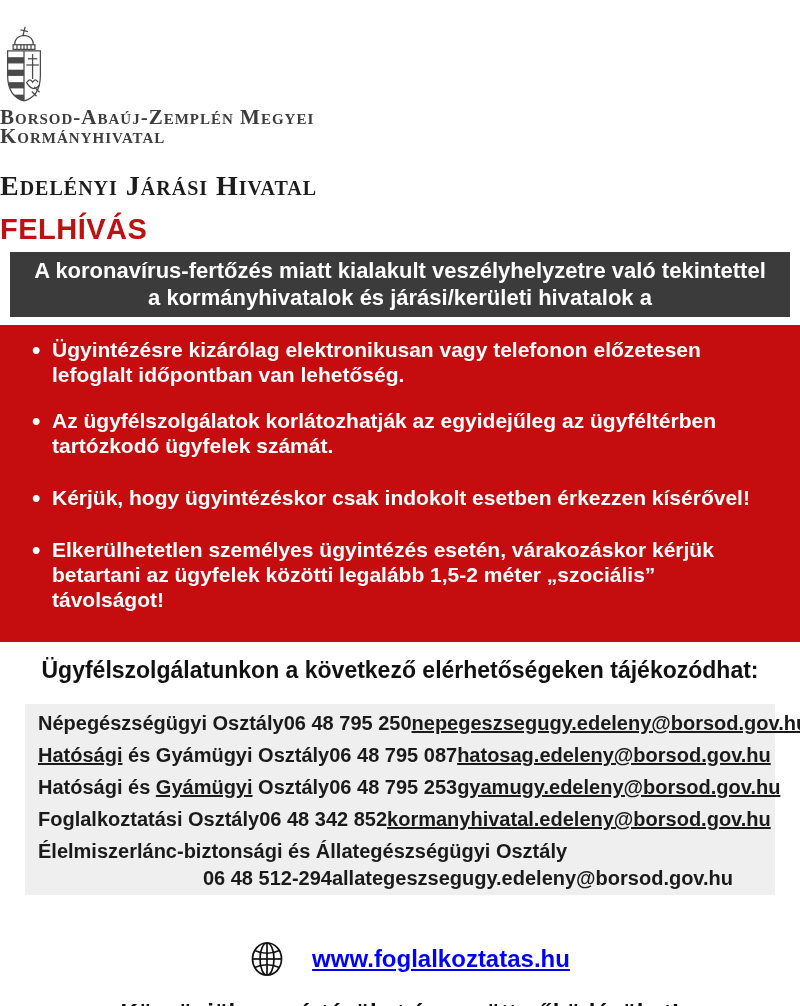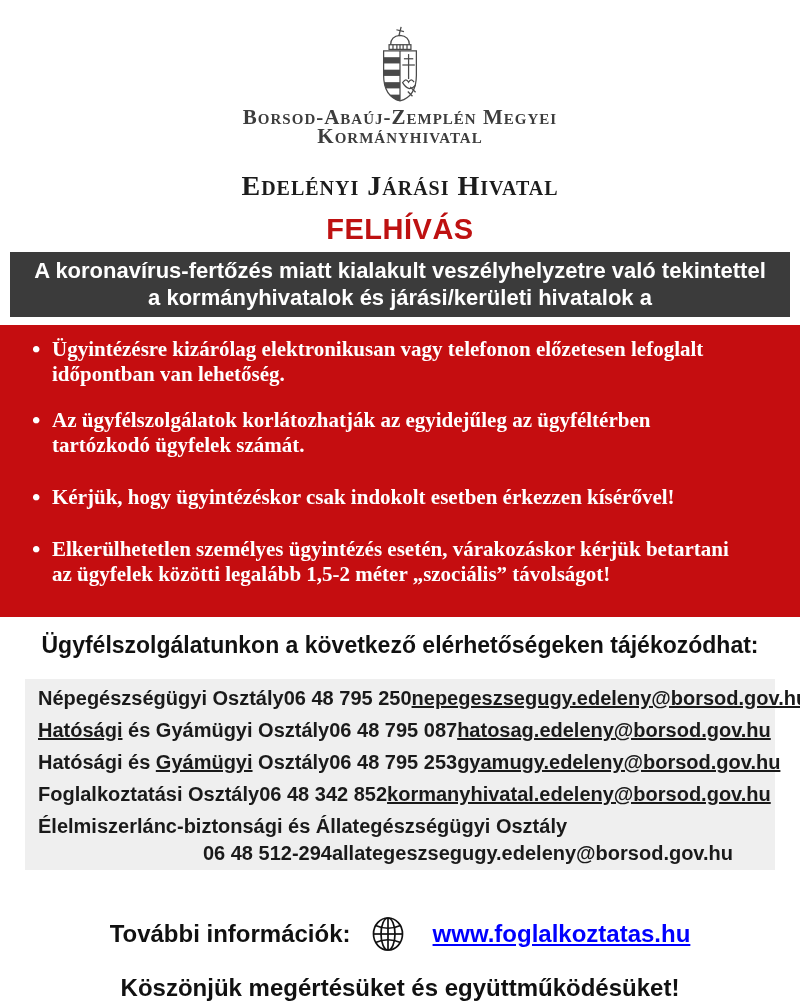--- a/index.html
+++ b/index.html
@@ -6,21 +6,21 @@
   body {
     width: 800px;
     height: 1006px;
     overflow: hidden;
     background: #ffffff;
     font-family: "Liberation Sans", sans-serif;
     -webkit-font-smoothing: antialiased;
   }
 
   
-  .header { text-align: center; }
+  .header { }
   .crest-wrap { margin-top: 26px; line-height: 0; }
   .crest-wrap svg { display: inline-block; }
   .org-name {
     margin-top: 4px;
     font-family: "Liberation Serif", serif;
     font-variant: small-caps;
     font-weight: 600;
     font-size: 21px;
     line-height: 19px;
     letter-spacing: 1px;
@@ -56,21 +56,20 @@
     line-height: 27px;
     padding: 5px 0 6px 0;
   }
 
   
   .notice {
     margin-top: 8px;
     background: var(--accent-red, #c50d10);
     color: #ffffff;
     padding: 12px 40px 30px 30px;
-    font-family: Liberation Serif, serif;
   }
   .notice ul { margin: 0; padding: 0; list-style: none; }
   .notice li {
     position: relative;
     padding-left: 22px;
     font-weight: 700;
     font-size: 21px;
     line-height: 25px;
     max-width: 700px;
   }
@@ -243,21 +242,20 @@
     <div class="c-line1">Élelmiszerlánc-biztonsági és Állategészségügyi Osztály</div>
     <div class="c-line2">
       <span class="c-phone2">06 48 512-294</span>
       <a class="c-email2">allategeszsegugy.edeleny@borsod.gov.hu</a>
     </div>
   </div>
 
 </div>
 
 <div class="more-info">
-  <span class="more-info-label">További információk:</span>
   <span class="globe">
     <svg width="34" height="36" viewBox="0 0 34 36" fill="none" stroke="#111" stroke-width="1.7">
       <ellipse cx="17" cy="18" rx="14.5" ry="16"></ellipse>
       <ellipse cx="17" cy="18" rx="7" ry="16"></ellipse>
       <line x1="17" y1="2" x2="17" y2="34"></line>
       <line x1="2.5" y1="18" x2="31.5" y2="18"></line>
       <path d="M4.5,9.5 Q17,15 29.5,9.5"></path>
       <path d="M4.5,26.5 Q17,21 29.5,26.5"></path>
     </svg>
   </span>

